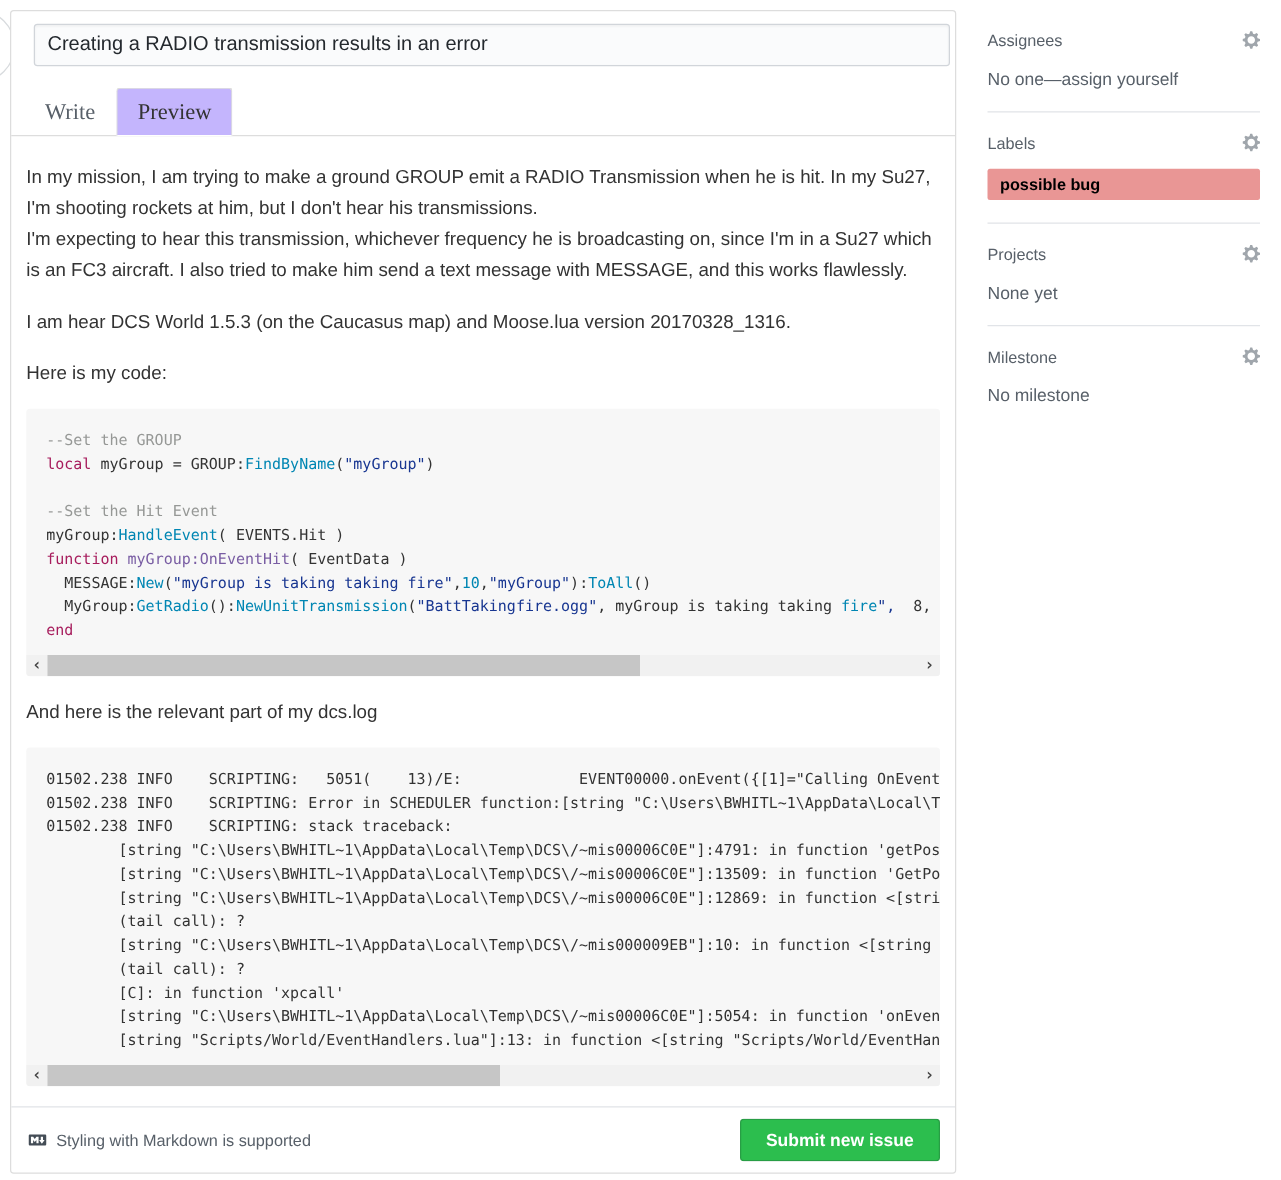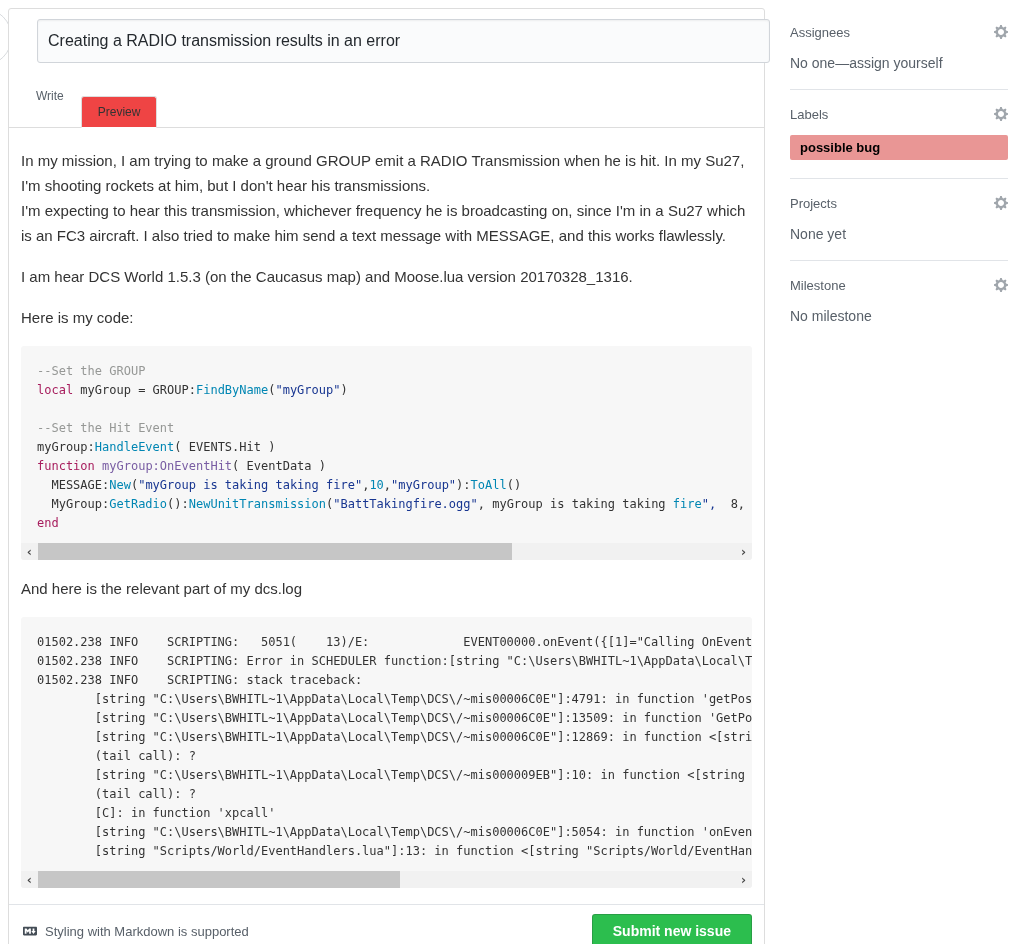--- a/index.html
+++ b/index.html
@@ -12,37 +12,36 @@
   .avatar-arc {
     position:absolute; left:-46px; top:8px; width:58px; height:58px;
     border-radius:50%; border:1px solid #d8dbde; background:#fff;
   }
   
   .issue-box {
     position:absolute; left:8px; top:8px; width:757px;
     background:#fff; border:1px solid #ddd; border-radius:3px;
   }
   .title-input {
-    display:block; margin:10px 28px 0; width:733px; height:44px;
+    display:block; margin:10px 18px 0; width:733px; height:34px;
     padding:0 10px; font-size:16px; color:#24292e;
     font-family:"Liberation Sans", sans-serif;
     background:#fafbfc; border:1px solid #d1d5da; border-radius:3px;
     box-shadow: inset 0 1px 2px rgba(27,31,35,0.06);
     outline:none;
   }
   .tabnav { margin-top:17px; border-bottom:1px solid #ddd; padding-left:10px; display:flex; }
   .tab {
-    font-size:12px; padding:8px 16px; color:#586069; cursor:pointer;
+    font-size:18px; padding:8px 16px; color:#586069; cursor:pointer;
     border:1px solid transparent; margin-bottom:-1px; background:transparent;
-    font-family:Liberation Sans, sans-serif;
+    font-family:Liberation Serif, serif;
   }
   .tab.active {
-    color:#333; background:#ef4444; border-color:#ddd; border-bottom-color:#fff;
+    color:#333; background:#c4b5fd; border-color:#ddd; border-bottom-color:#fff;
     border-radius:3px 3px 0 0;
-    margin-top:16px;
   }
   .preview-body { padding:20px 12px 0; font-size:15px; line-height:25px; color:#333; }
   .preview-body p { margin:0 0 16px; }
   pre.code-block {
     margin:0 0 16px; background:#f7f7f7; border-radius:3px;
     font-family:"DejaVu Sans Mono","Liberation Mono",monospace;
     font-size:12px; line-height:19px; color:#333;
     padding:16px 16px 27px; overflow:hidden; white-space:pre; position:relative;
   }
   .code-line { white-space:pre; height:19px; }

